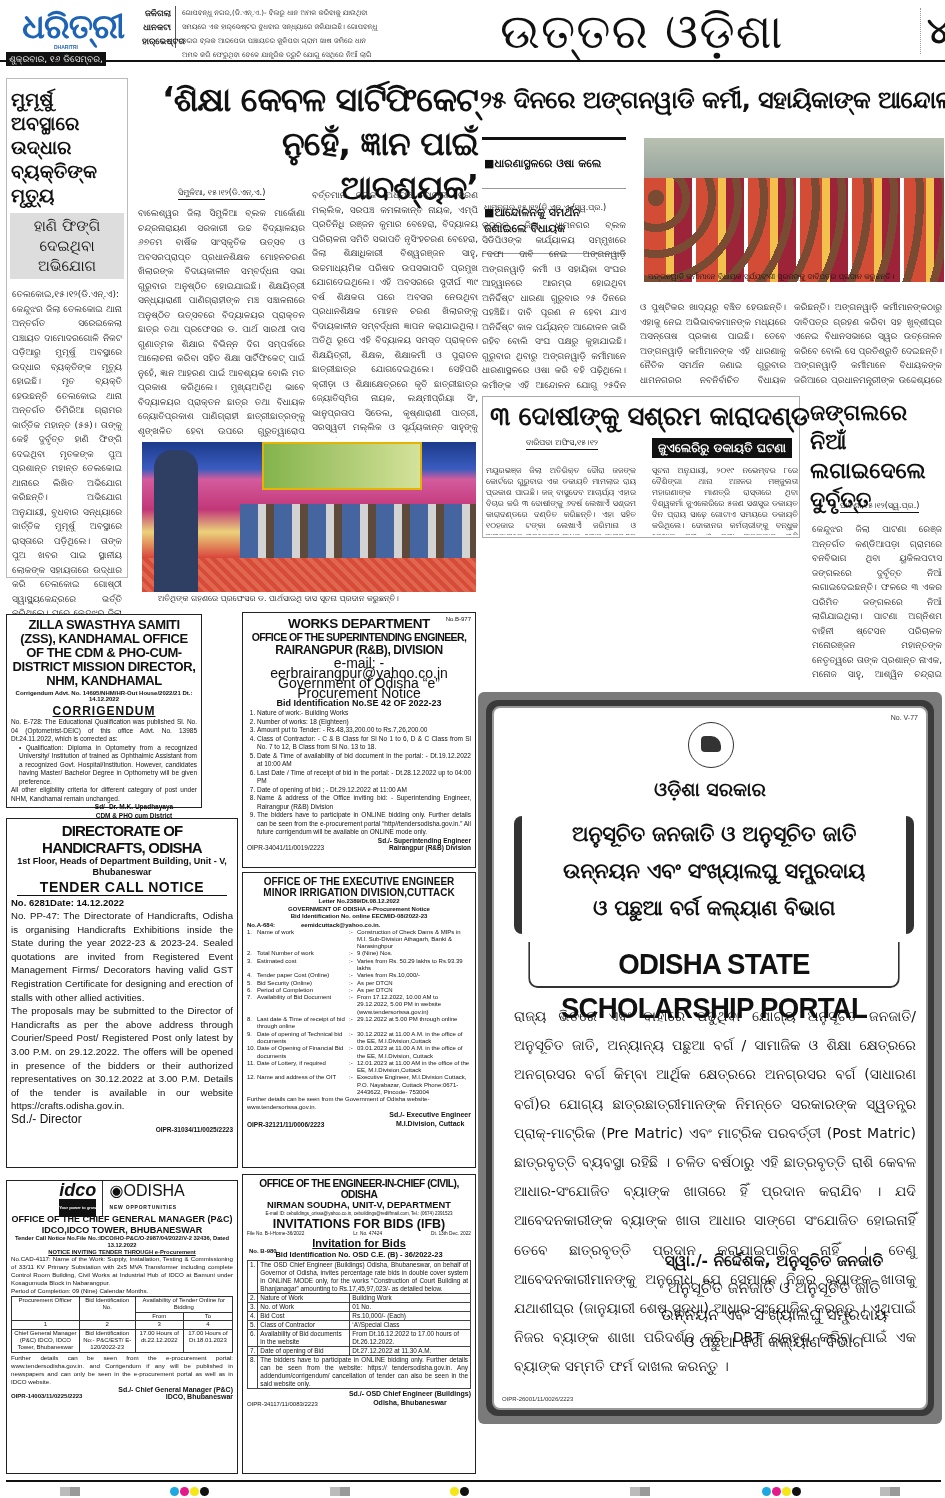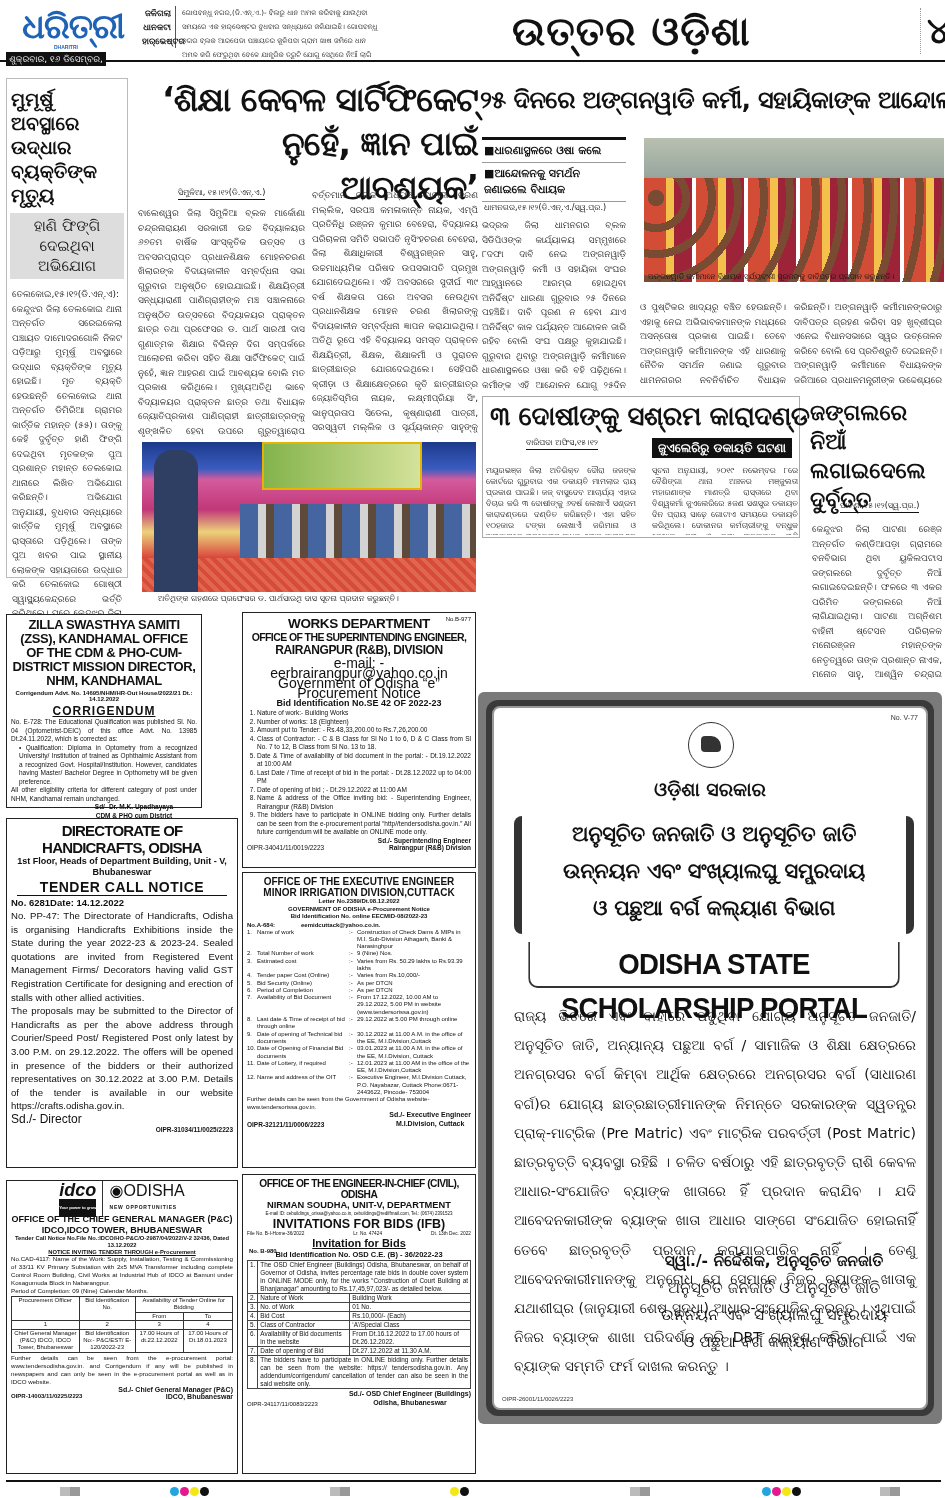--- a/index.html
+++ b/index.html
@@ -8,21 +8,21 @@
   .abs{position:absolute}
   .sans{font-family:"Liberation Sans",sans-serif}
 
   
   #masthead{left:0;top:0;width:945px;height:62px;border-bottom:2px solid #111}
   #logo{left:22px;top:6px;width:92px;height:40px;color:#1e63b5;font-weight:bold;font-size:34px;line-height:40px;text-align:center;letter-spacing:-1px}
   #logo-sub{left:54px;top:44px;font-size:5px;color:#1e63b5;font-weight:bold}
   #dateline{left:6px;top:52px;width:100px;height:14px;background:#111;color:#fff;font-size:9px;line-height:14px;text-align:center}
   #brief-head{left:142px;top:6px;width:34px;font-size:8.5px;line-height:14px;text-align:right;font-weight:bold;border-right:1px solid #555;padding-right:4px}
   #brief-body{left:182px;top:6px;width:200px;font-size:7px;line-height:14px;color:#222}
-  #section-title{left:512px;top:8px;font-size:40px;line-height:46px;font-weight:bold;letter-spacing:1px}
+  #section-title{left:500px;top:8px;font-size:48px;line-height:46px;font-weight:normal;letter-spacing:1px}
   #page-num{left:920px;top:8px;font-size:36px;line-height:46px;font-weight:bold;border-left:1px dotted #999;padding-left:6px}
 
   
   #left-story{left:6px;top:78px;width:122px;height:500px;border:1px solid #bbb}
   #ls-head{padding:8px 4px 2px;font-size:19px;line-height:24px;font-weight:bold}
   #ls-kicker{margin:4px 3px;background:#ddd;font-size:15px;line-height:20px;text-align:center;padding:3px}
   .body-text{font-size:9px;line-height:14.5px;text-align:justify;color:#222}
   #ls-body{padding:4px 5px}
 
   
@@ -33,21 +33,21 @@
   #lead-photo{left:142px;top:442px;width:334px;height:150px;background:linear-gradient(180deg,#1c3a8a 0%,#3b5cc0 18%,#d35b9d 25%,#c23778 45%,#ebd27a 60%,#d8403a 78%,#e05a3d 100%);overflow:hidden}
   #lead-photo .banner{position:absolute;left:120px;top:0;width:160px;height:48px;background:linear-gradient(90deg,#84b34b,#d4e29a);border:2px solid #e4b400}
   #lead-photo .speaker{position:absolute;left:12px;top:8px;width:44px;height:142px;background:#2f3e63;border-radius:18px 18px 0 0}
   #lead-photo .row{position:absolute;left:98px;top:62px;width:236px;height:54px;background:repeating-linear-gradient(90deg,#4565a0 0 18px,#d3d3d3 18px 26px,#5d4a3b 26px 34px)}
   #lead-photo .stage{position:absolute;left:0;top:116px;width:334px;height:34px;background:repeating-linear-gradient(45deg,#d74b3a 0 4px,#e0664d 4px 8px)}
   #lead-caption{left:158px;top:594px;font-size:8px}
 
   
   #right-head{left:480px;top:78px;width:462px;font-size:24px;line-height:44px;font-weight:bold;letter-spacing:-0.6px;white-space:nowrap}
   #subheads{left:482px;top:137px;width:144px;border-top:3px solid #111}
-  .subhead{font-size:11px;line-height:16px;font-weight:bold;padding:3px 2px;border-bottom:1px solid #999}
+  .subhead{font-size:11px;line-height:16px;font-weight:bold;padding:16px 2px;border-bottom:1px solid #999}
   #right-date{left:484px;top:203px;font-size:8px}
   #right-col1{left:482px;top:218px;width:144px}
   #right-photo{left:644px;top:138px;width:300px;height:144px;background:linear-gradient(180deg,#b8c0b0 0%,#9aa8a0 25%,#c64d3a 55%,#e2a552 75%,#c43b4a 100%);overflow:hidden}
   #right-photo .crowd{position:absolute;left:0;top:40px;width:300px;height:104px;background:repeating-radial-gradient(circle at 12px 20px,#7a4b33 0 8px,transparent 8px 26px),repeating-linear-gradient(90deg,#d24c36 0 22px,#f3c04b 22px 30px,#9d2438 30px 48px,#ffffff 48px 52px)}
   #right-caption{left:648px;top:272px;font-size:7.5px}
   #right-col2{left:640px;top:300px;width:146px}
   #right-col3{left:794px;top:300px;width:148px}
 
   
   #sent-box{left:482px;top:396px;width:318px;height:142px;border:1px solid #aaa}

